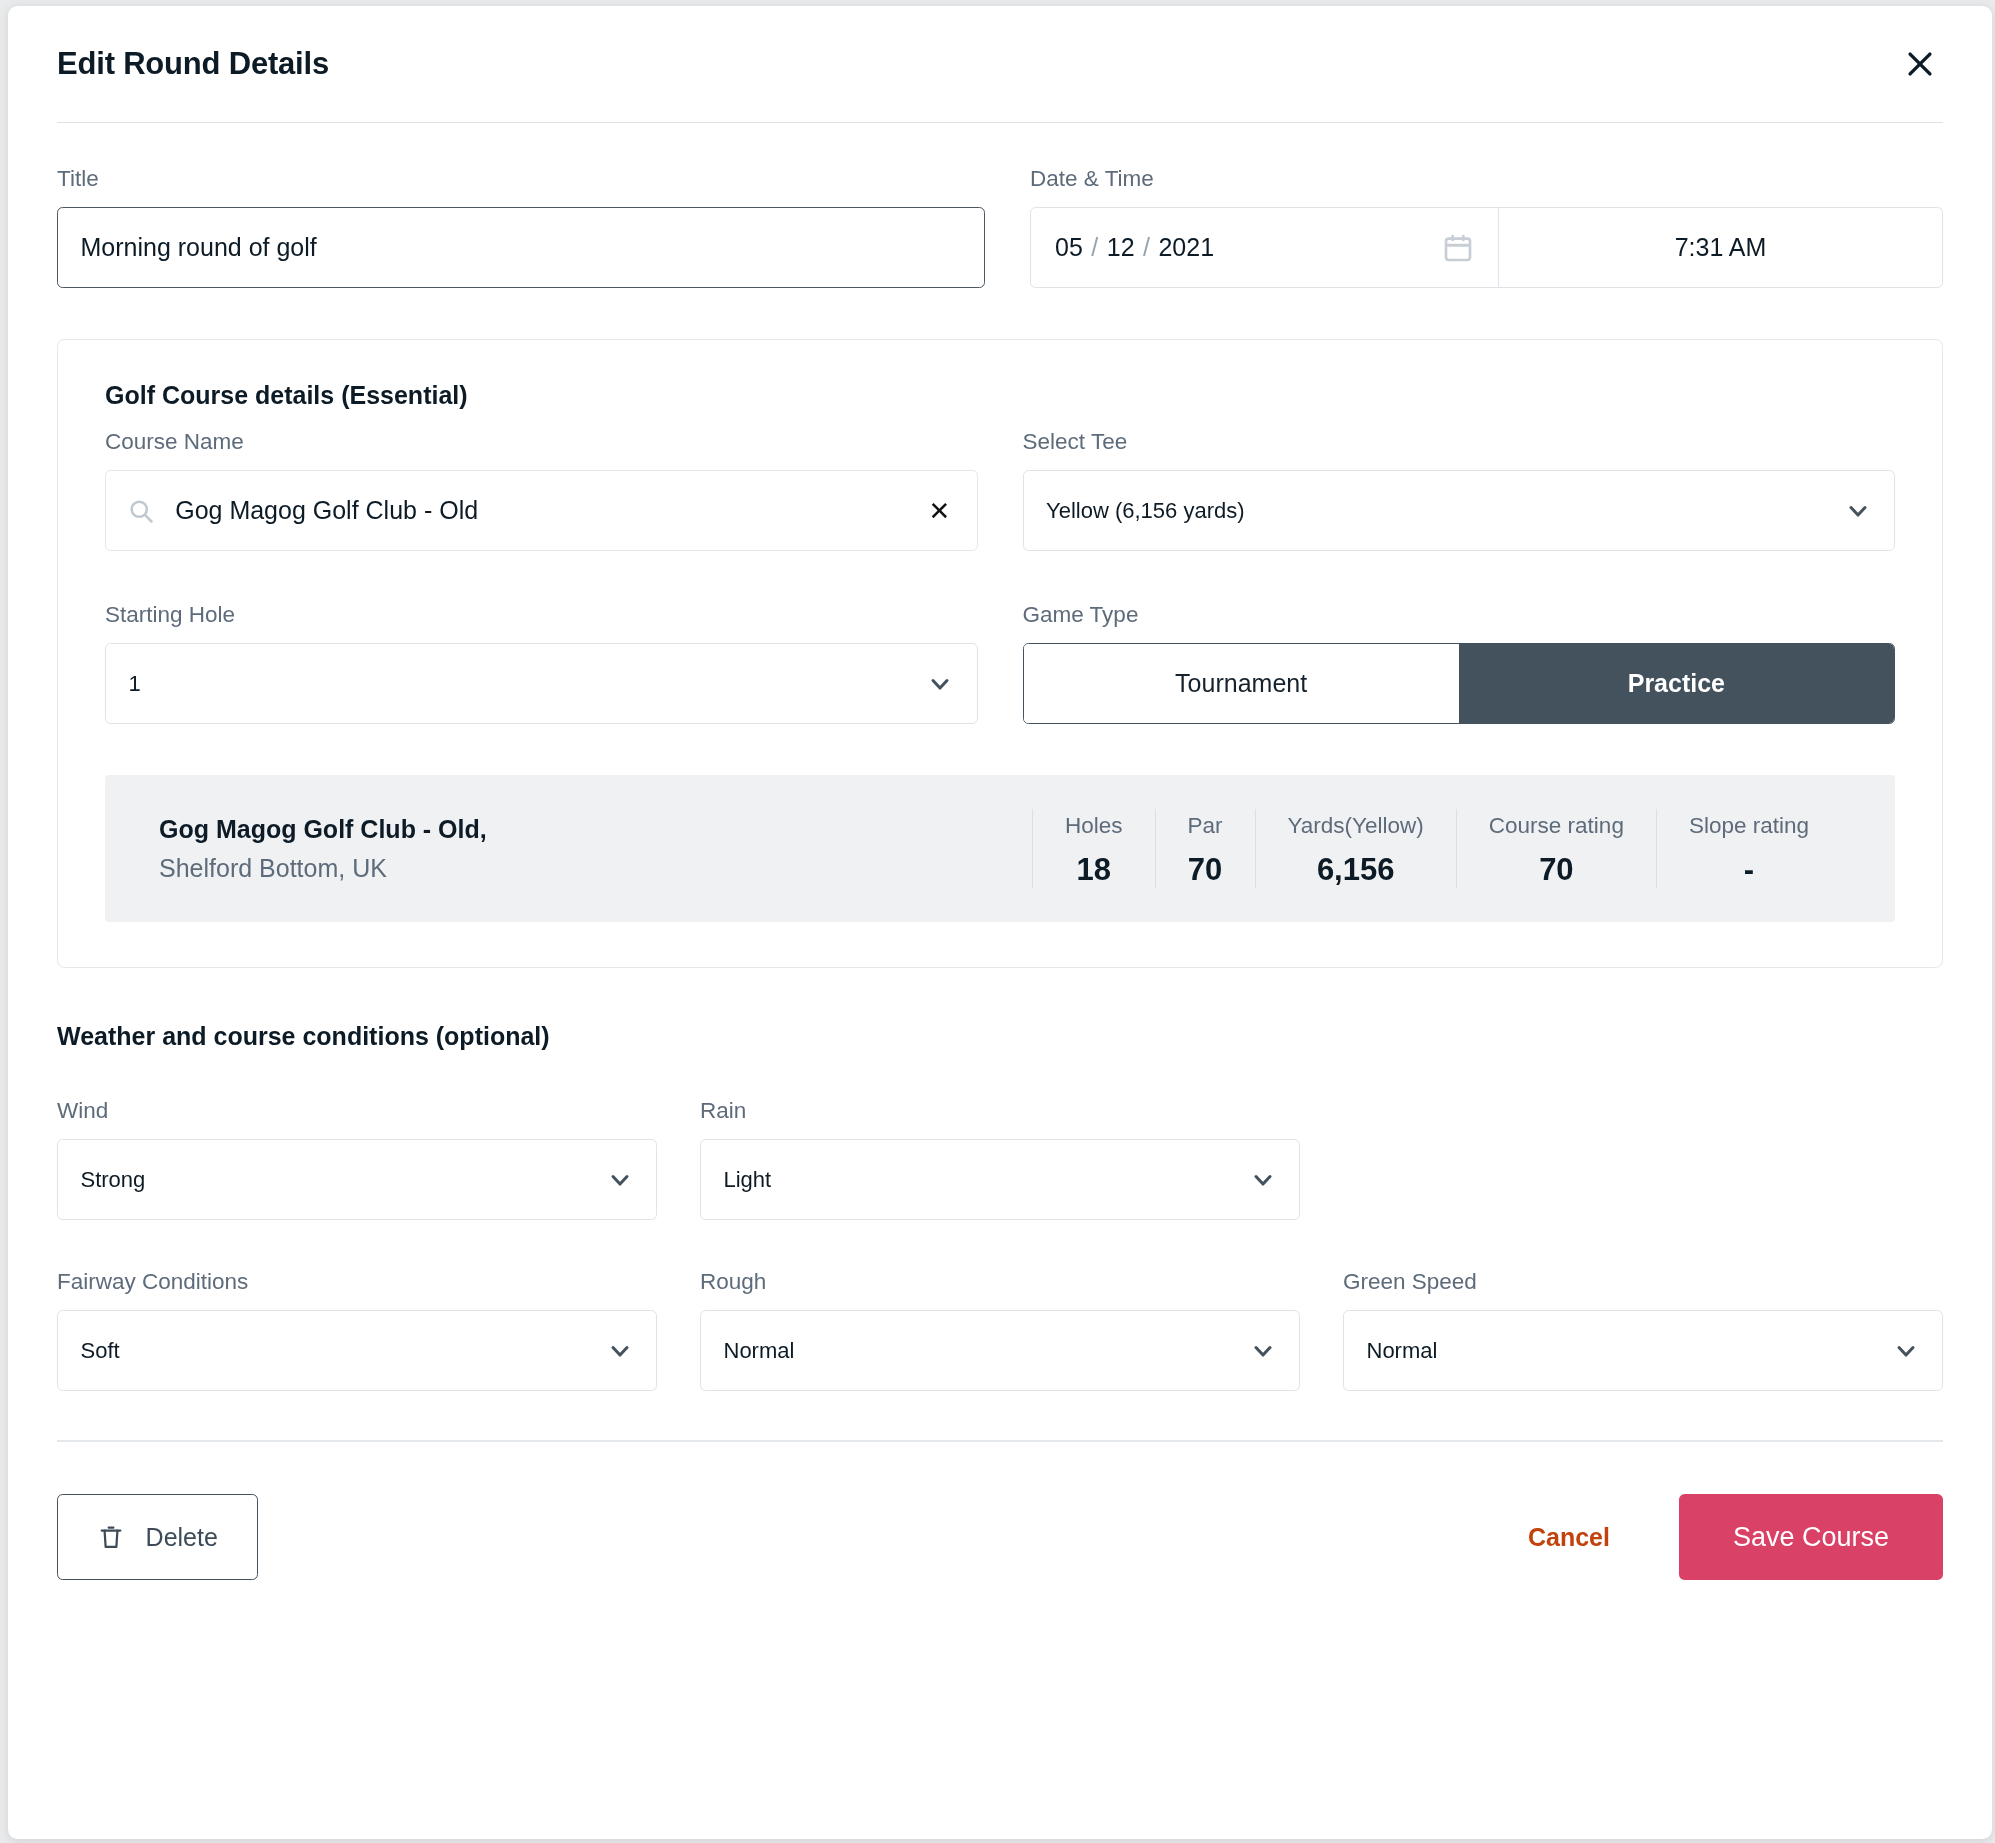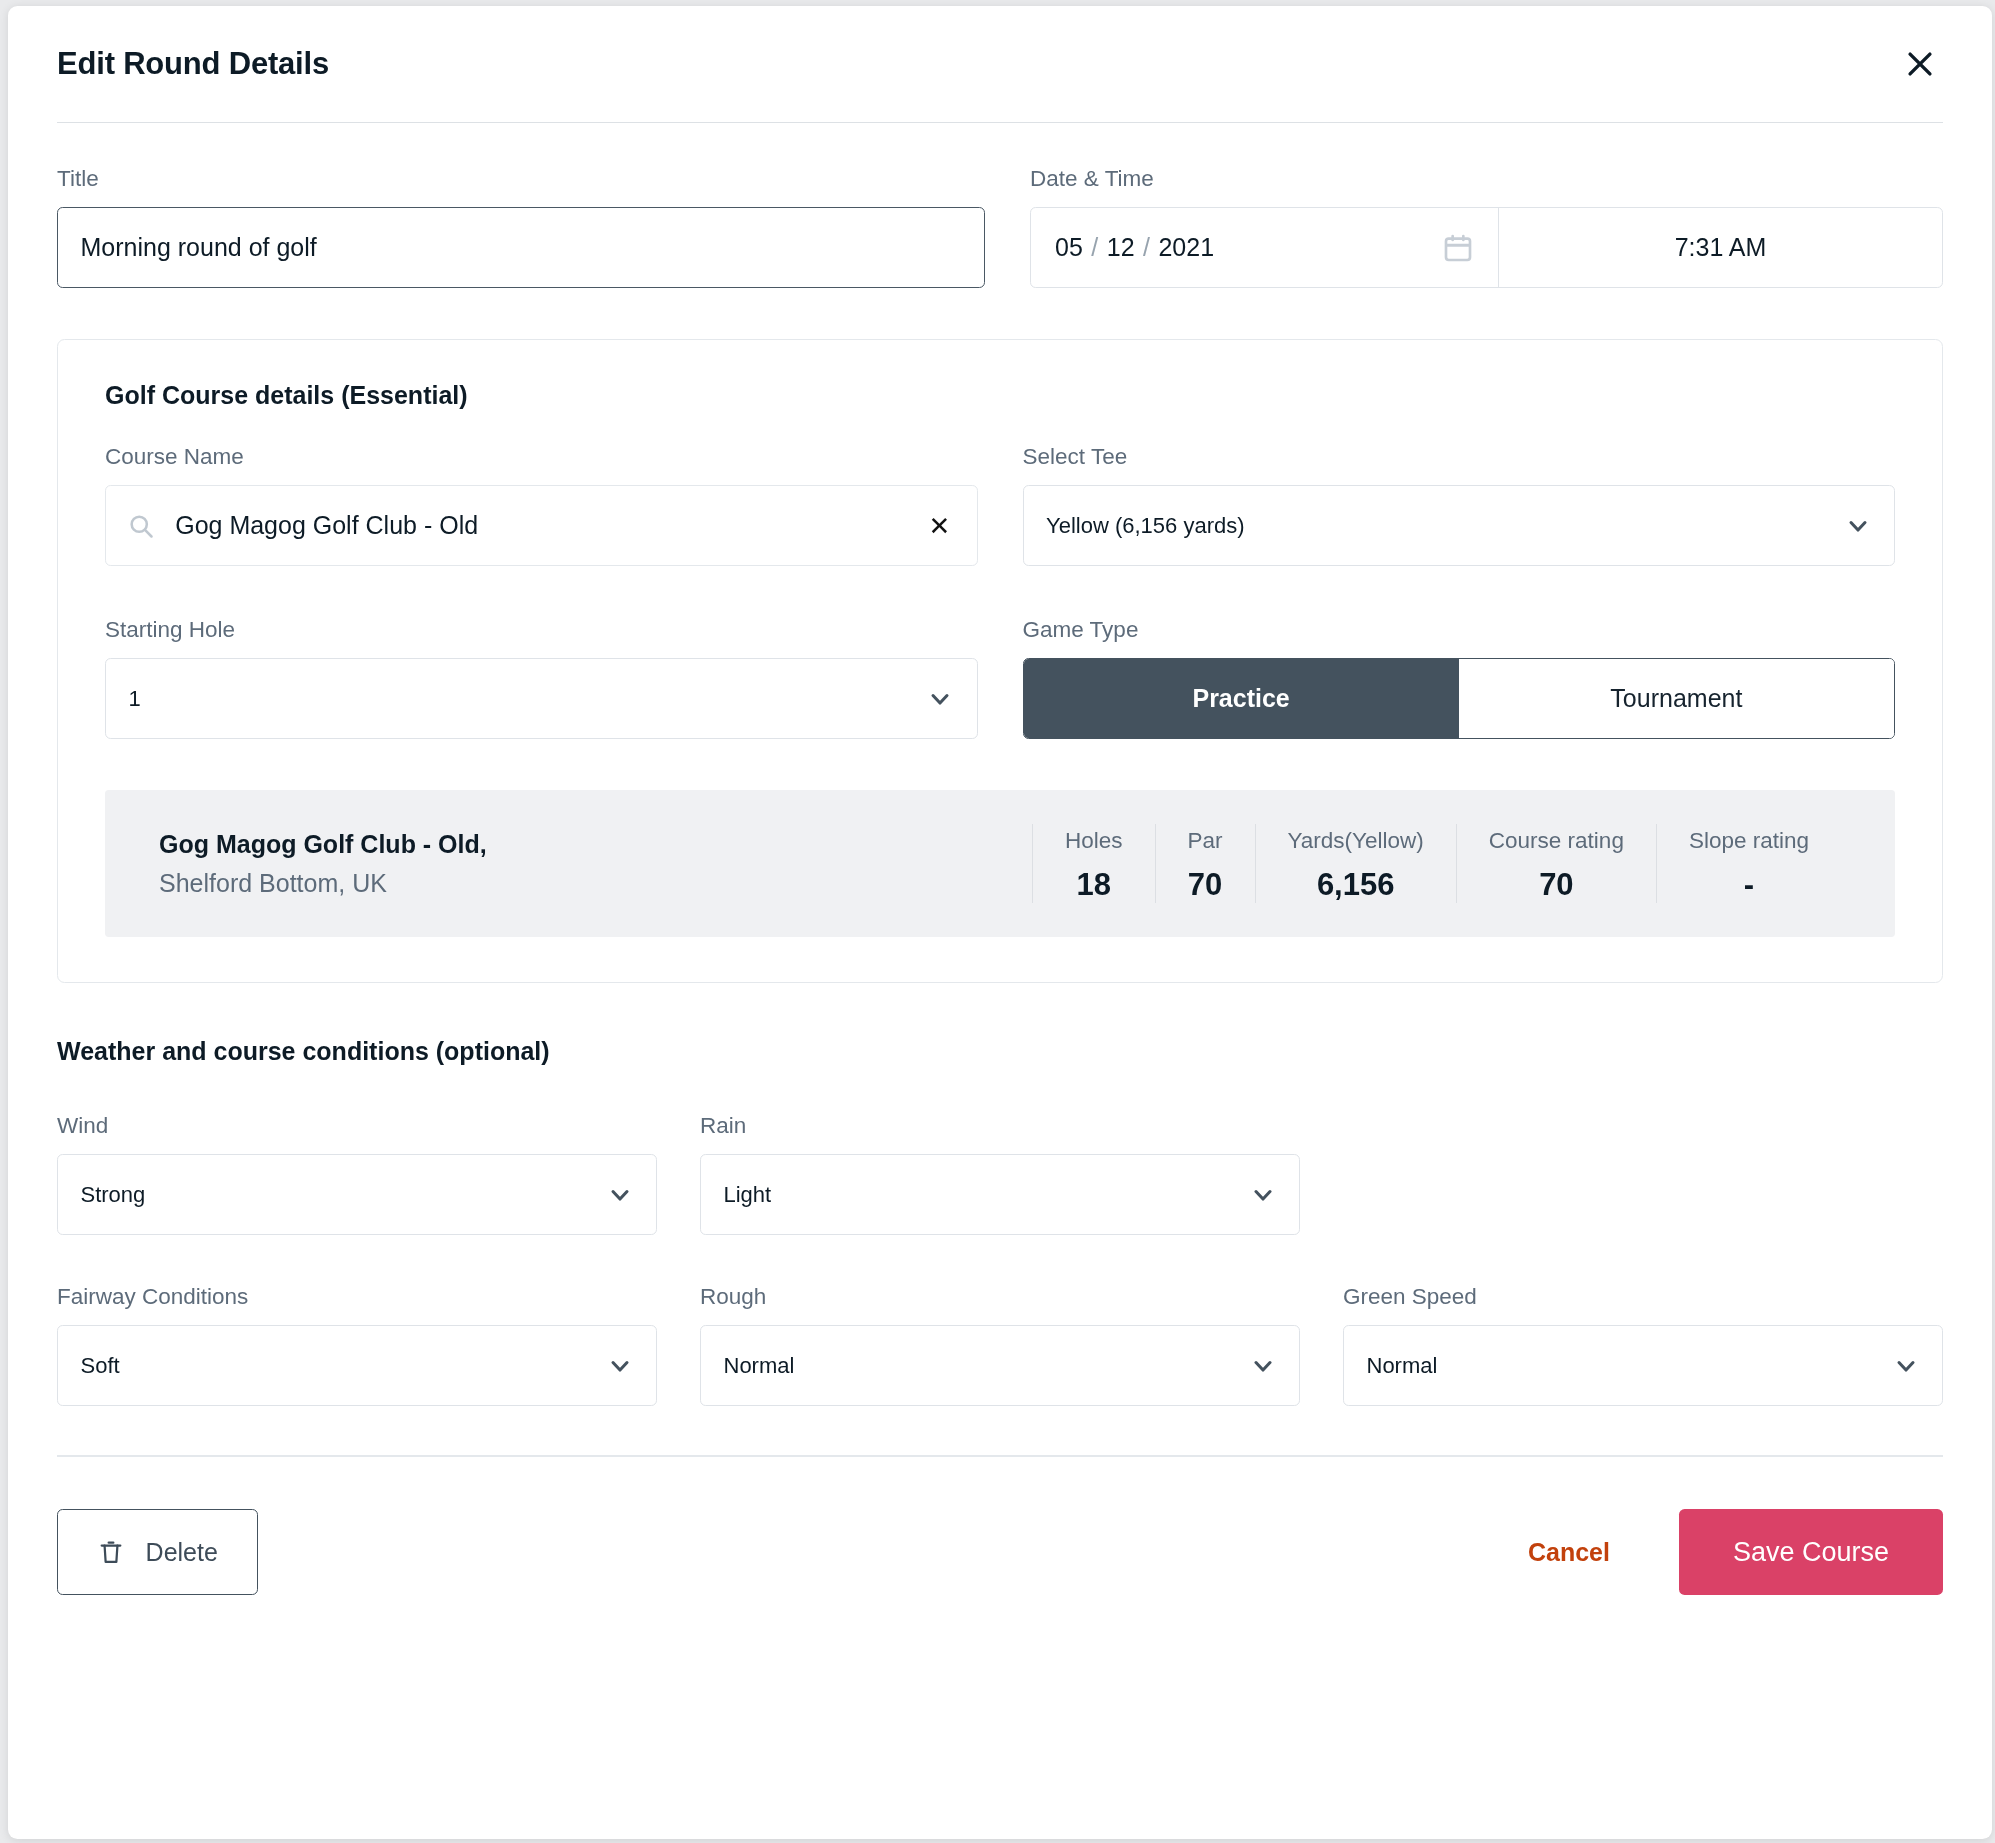--- a/index.html
+++ b/index.html
@@ -126,21 +126,21 @@
   .course-card {
     border: 1.9px solid #e4e8ec;
     border-radius: 7.5px;
     padding: 41px 47px 45px 47px;
     margin-bottom: 54px;
   }
   .card-heading {
     font-size: 25px;
     font-weight: bold;
     color: #0d1b26;
-    margin-bottom: 34px;
+    margin-bottom: 19px;
   }
   .card-row {
     display: flex;
     gap: 45px;
     margin-bottom: 51px;
   }
   .card-row:last-of-type { margin-bottom: 39px; }
   .card-col { flex: 1; }
 
   .search-box {
@@ -329,22 +329,22 @@
             <span class="chev">
               <svg width="28" height="28" viewBox="0 0 24 24" fill="none" stroke="currentColor" stroke-width="2.6" stroke-linecap="round" stroke-linejoin="round">
                   <path d="M6 9 L12 15.5 L18 9"></path>
                 </svg>
             </span>
           </div>
         </div>
         <div class="card-col">
           <span class="fld-label">Game Type</span>
           <div class="segmented">
+            <div class="seg">Tournament</div>
             <div class="seg active">Practice</div>
-            <div class="seg">Tournament</div>
           </div>
         </div>
       </div>
 
       <div class="stats">
         <div class="stats-name">
           <div class="n1">Gog Magog Golf Club - Old,</div>
           <div class="n2">Shelford Bottom, UK</div>
         </div>
         <div class="stat">

